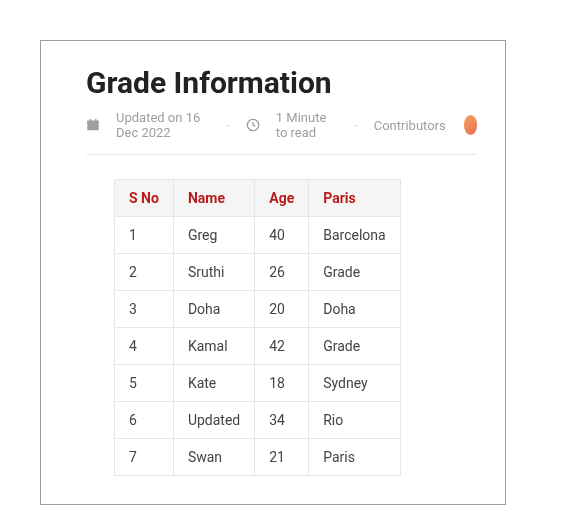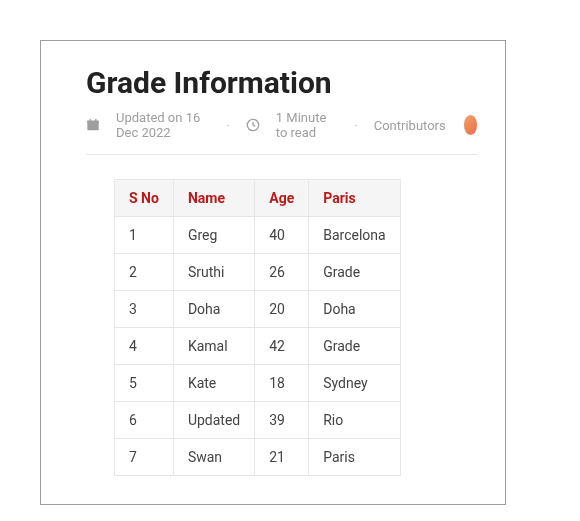--- a/index.html
+++ b/index.html
@@ -146,21 +146,21 @@
           </tr>
           <tr>
             <td>5</td>
             <td>Kate</td>
             <td>18</td>
             <td>Sydney</td>
           </tr>
           <tr>
             <td>6</td>
             <td>Updated</td>
-            <td>39</td>
+            <td>34</td>
             <td>Rio</td>
           </tr>
           <tr>
             <td>7</td>
             <td>Swan</td>
             <td>21</td>
             <td>Paris</td>
           </tr>
         </tbody>
     </table>

